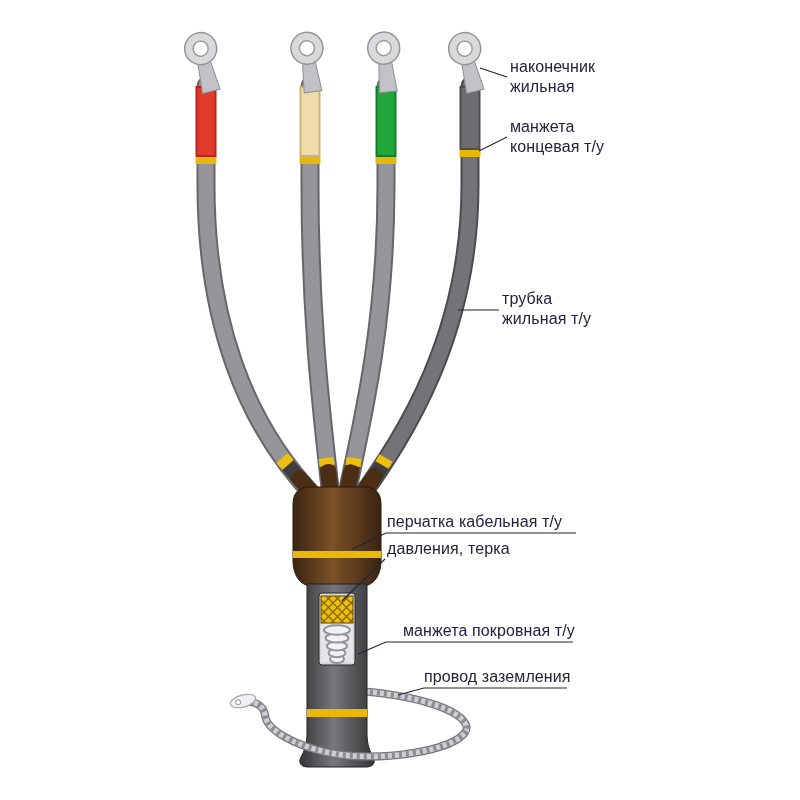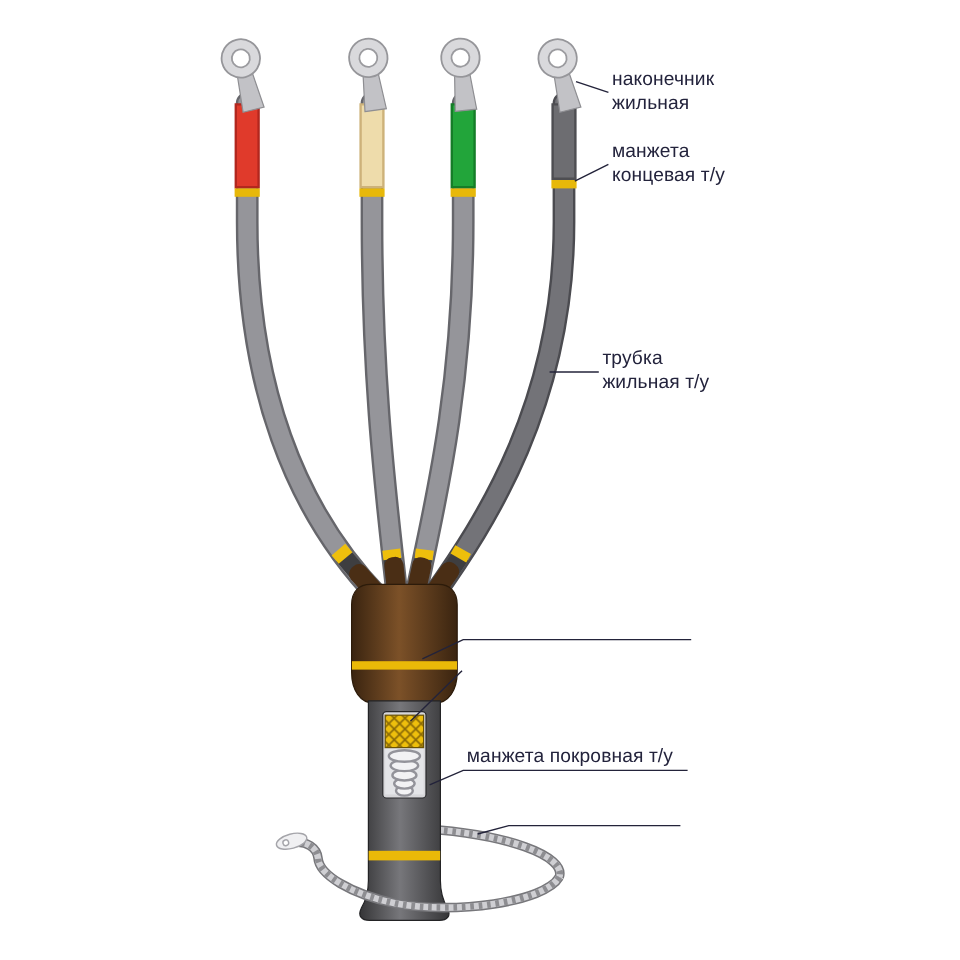--- a/index.html
+++ b/index.html
@@ -175,22 +175,29 @@
 <div class="callout" style="left:510px;top:117px">
   <div>манжета</div>
   <div>концевая т/у</div>
 </div>
 
 <div class="callout" style="left:502px;top:289px">
   <div>трубка</div>
   <div>жильная т/у</div>
 </div>
 
+<div class="callout" style="left:387px;top:512px">
+  <div>перчатка кабельная т/у</div>
+</div>
 
 <div class="callout" style="left:387px;top:539px">
-</div>
-
-<div class="callout" style="left:389px;top:621px">
+  <div>давления, терка</div>
+</div>
+
+<div class="callout" style="left:403px;top:621px">
   <div>манжета покровная т/у</div>
 </div>
 
+<div class="callout" style="left:424px;top:667px">
+  <div>провод заземления</div>
+</div>
 
 </div>
 
 </body></html>

